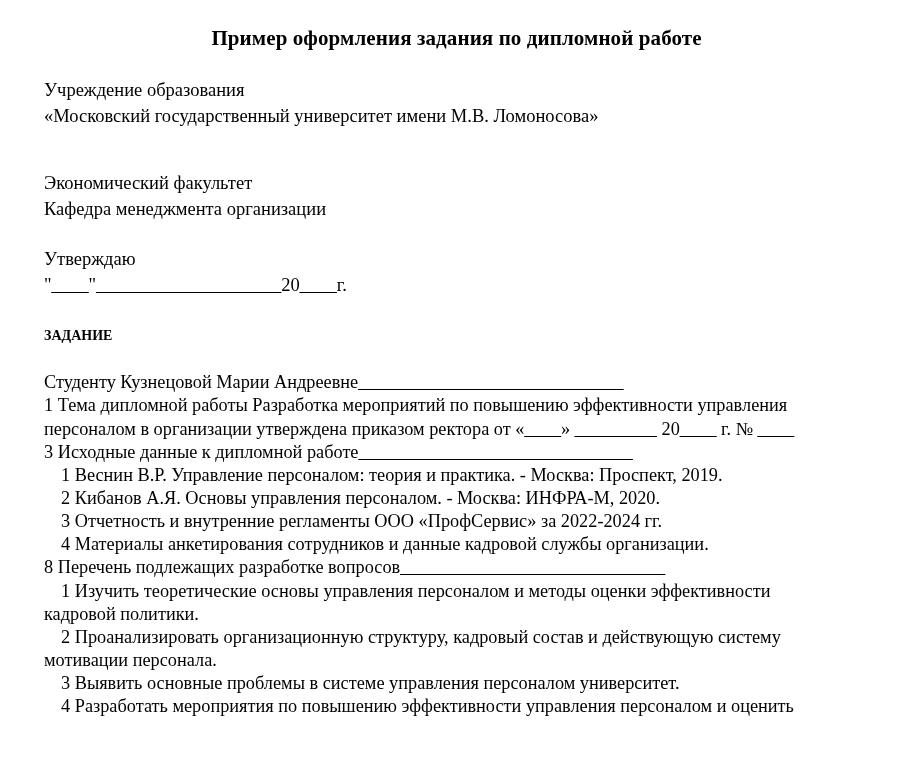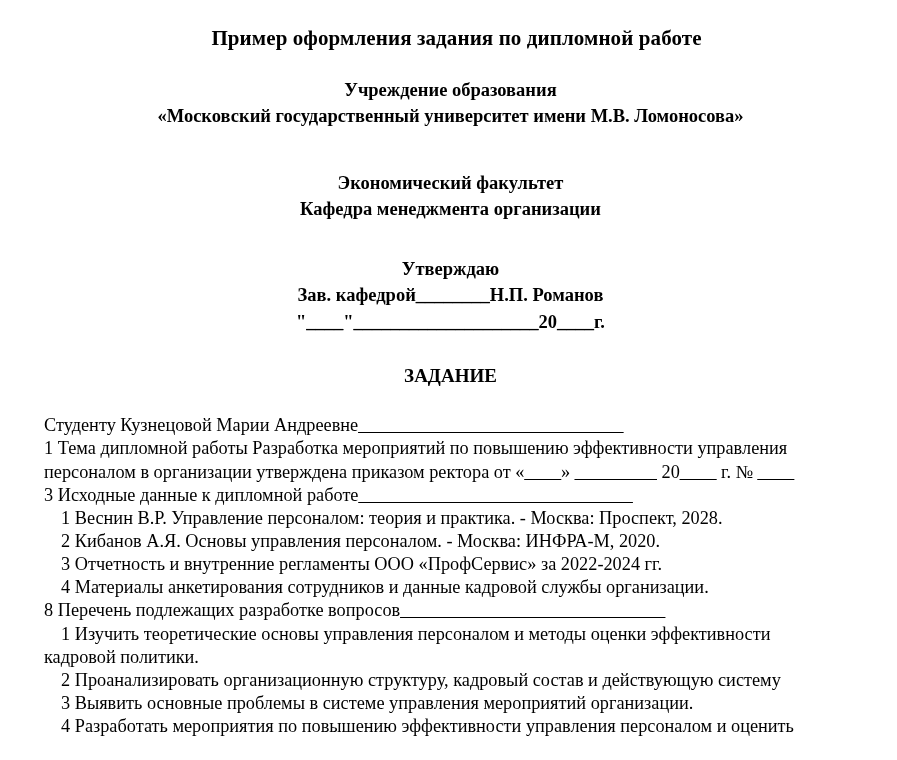--- a/index.html
+++ b/index.html
@@ -27,42 +27,41 @@
     text-align: center;
     font-weight: bold;
     font-size: 21px;
     letter-spacing: 0.1px;
     margin: 6px 0 0 0;
     padding-left: 12px;
   }
 
   
   .center-block {
-    text-align: center;
+    text-align: left;
     font-size: 18.5px;
     line-height: 1.42;
-    font-weight: bold;
   }
   .block-gap-1 { margin-top: 26px; }
   .block-gap-2 { margin-top: 40px; }
-  .block-gap-3 { margin-top: 34px; }
+  .block-gap-3 { margin-top: 24px; }
 
   .approve-line {
     white-space: pre;
   }
   .u-fill {
     text-decoration: underline;
     white-space: pre;
   }
 
   
   .task-head {
-    text-align: center;
+    text-align: left;
     font-weight: bold;
-    font-size: 19px;
+    font-size: 14px;
     line-height: 1.34;
     margin-top: 28px;
   }
 
   
   .body-block {
     margin-top: 26px;
     font-size: 18.3px;
     line-height: 1.265;
   }
@@ -92,48 +91,48 @@
     <div>«Московский государственный университет имени М.В. Ломоносова»</div>
   </div>
 
   <div class="center-block block-gap-2">
     <div>Экономический факультет</div>
     <div>Кафедра менеджмента организации</div>
   </div>
 
   <div class="center-block block-gap-3">
     <div>Утверждаю</div>
-    <div class="approve-line"><span>Зав. кафедрой</span><span class="u-fill">________</span><span>Н.П. Романов</span></div>
     <div class="approve-line"><span>"</span><span class="u-fill">____</span><span>"</span><span class="u-fill">____________________</span><span>20</span><span class="u-fill">____</span><span>г.</span></div>
   </div>
 
   <div class="task-head">
     <div>ЗАДАНИЕ</div>
   </div>
 
   <div class="body-block">
 
     <div class="line"><span>Студенту </span><span class="u">Кузнецовой Марии Андреевне</span><span class="fill">_____________________________</span></div>
 
     <div class="line"><span>1 Тема дипломной работы </span><span class="u">Разработка мероприятий по повышению эффективности управления</span></div>
     <div class="line"><span class="u">персоналом в организации</span><span> утверждена приказом ректора от «</span><span class="fill">____</span><span>» </span><span class="fill">_________</span><span> 20</span><span class="fill">____</span><span> г. № </span><span class="fill">____</span></div>
 
 
     <div class="line"><span>3 Исходные данные к дипломной работе</span><span class="fill">______________________________</span></div>
 
-    <div class="line sub"><span class="u">1 Веснин В.Р. Управление персоналом: теория и практика. - Москва: Проспект, 2028.</span></div>
+    <div class="line sub"><span class="u">1 Веснин В.Р. Управление персоналом: теория и практика. - Москва: Проспект, 2019.</span></div>
     <div class="line sub"><span class="u">2 Кибанов А.Я. Основы управления персоналом. - Москва: ИНФРА-М, 2020.</span></div>
     <div class="line sub"><span class="u">3 Отчетность и внутренние регламенты ООО «ПрофСервис» за 2022-2024 гг.</span></div>
     <div class="line sub"><span class="u">4 Материалы анкетирования сотрудников и данные кадровой службы организации.</span></div>
 
     <div class="line"><span>8 Перечень подлежащих разработке вопросов</span><span class="fill">_____________________________</span></div>
 
     <div class="line sub"><span>1 </span><span class="u">Изучить теоретические основы управления персоналом и методы оценки эффективности</span></div>
     <div class="line"><span class="u">кадровой политики.</span></div>
 
     <div class="line sub"><span>2 </span><span class="u">Проанализировать организационную структуру, кадровый состав и действующую систему</span></div>
+    <div class="line"><span class="u">мотивации персонала.</span></div>
 
-    <div class="line sub"><span>3 </span><span class="u">Выявить основные проблемы в системе управления мероприятий организации.</span></div>
+    <div class="line sub"><span>3 </span><span class="u">Выявить основные проблемы в системе управления персоналом университет.</span></div>
 
     <div class="line sub"><span>4 </span><span class="u">Разработать мероприятия по повышению эффективности управления персоналом и оценить</span></div>
 
   </div>
 </div>
 
 </body></html>

